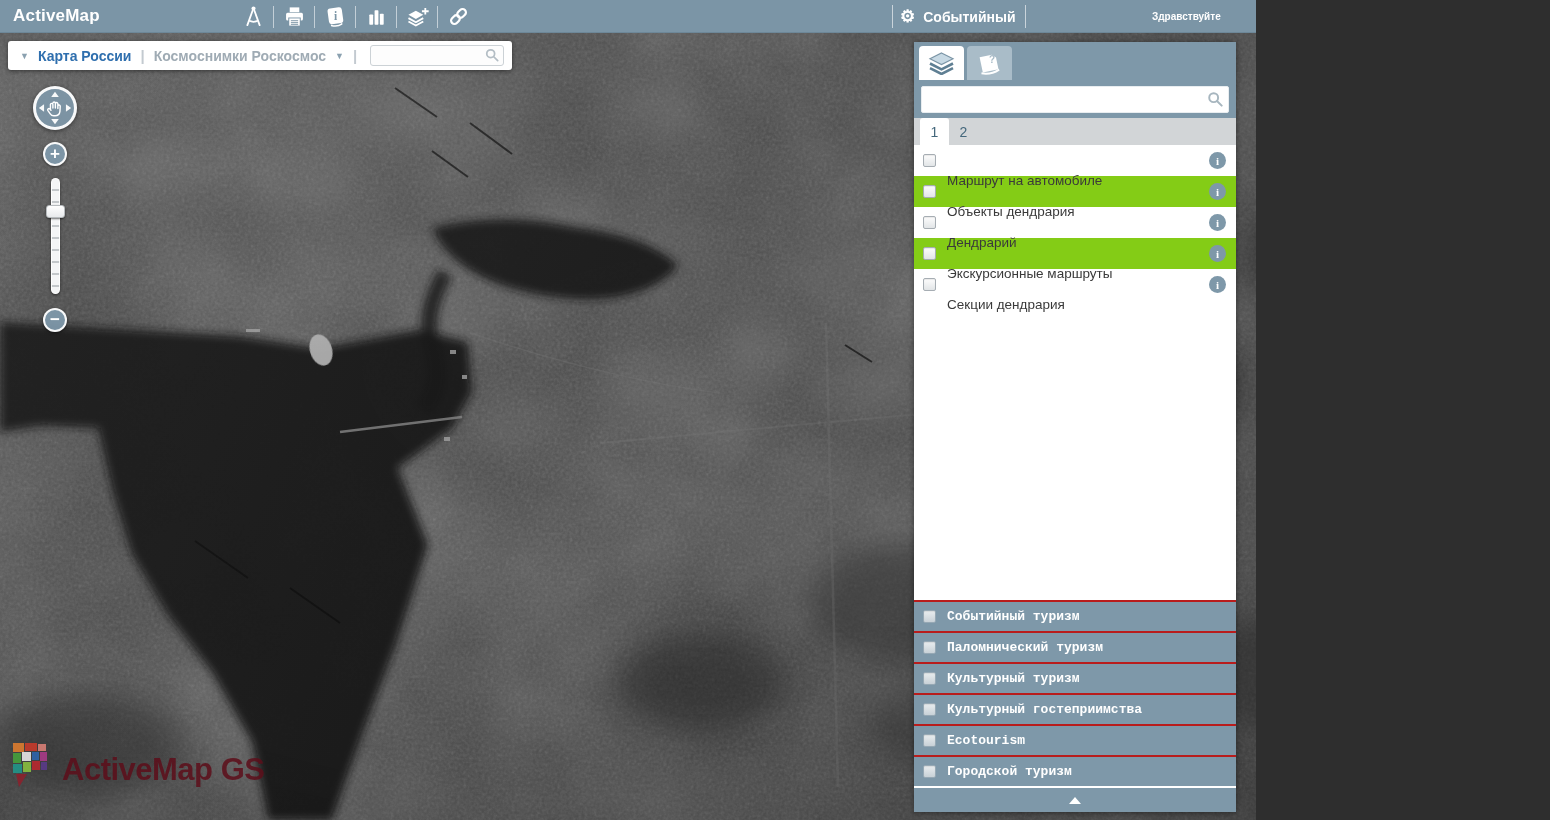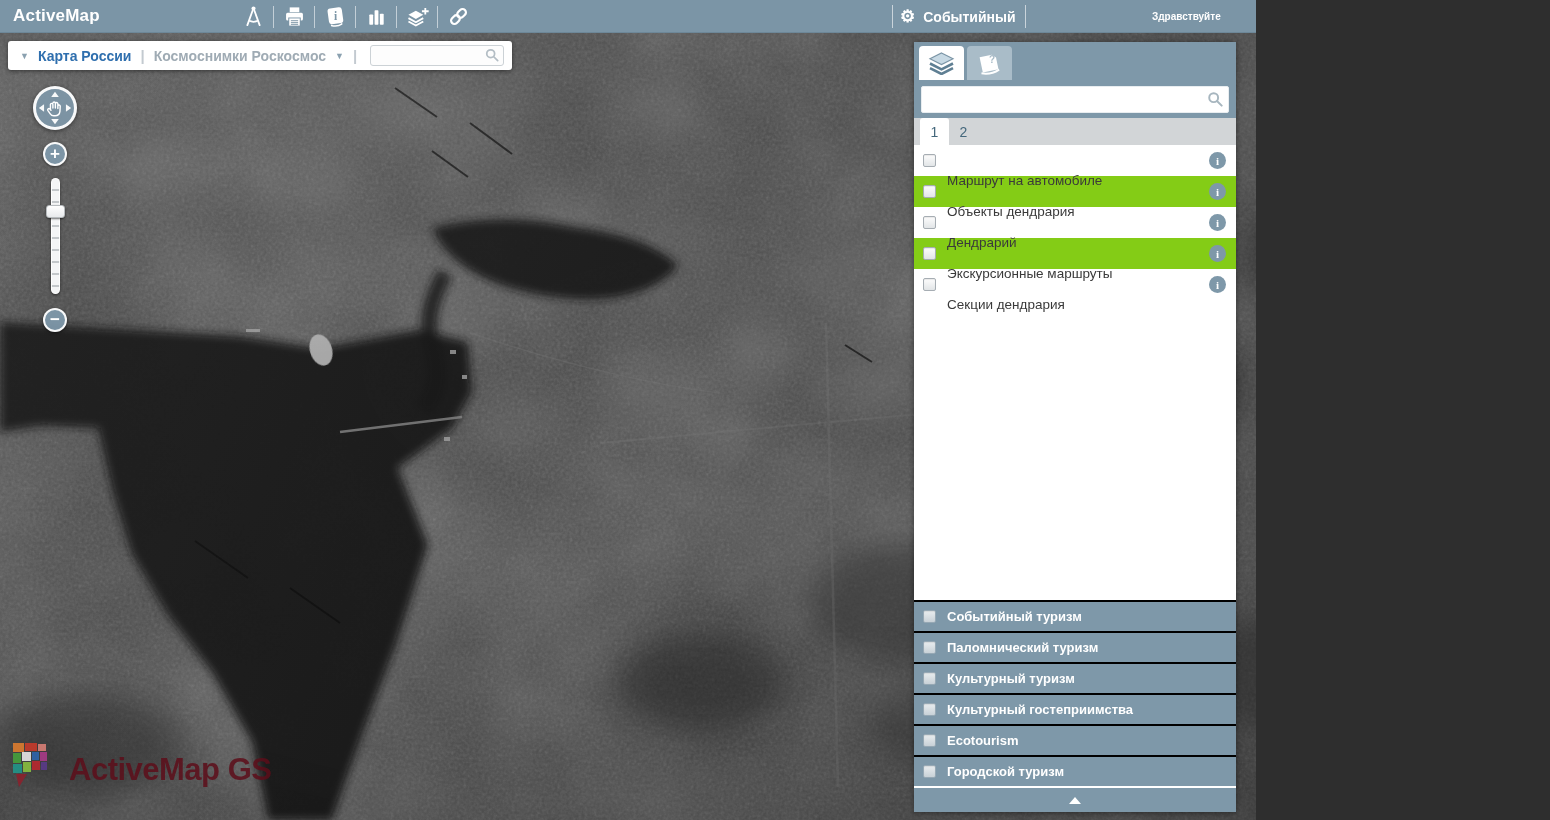--- a/index.html
+++ b/index.html
@@ -60,21 +60,21 @@
   .zoom-out { top:308px; }
   .zoom-slider { position:absolute; left:51px; top:178px; width:9px; height:116px; z-index:24;
                  background:repeating-linear-gradient(to bottom,#f4f5f6 0 10px,#c3c7ca 10px 12px);
                  border-radius:5px; border:1px solid rgba(255,255,255,.9);
                  box-shadow:0 1px 3px rgba(0,0,0,.5); cursor:pointer; }
   .slider-handle { position:absolute; left:46px; top:205px; width:19px; height:13px; z-index:26;
                    background:linear-gradient(#ffffff,#e8eaec); border:1px solid #b7bbbe; border-radius:3px;
                    box-shadow:0 1px 2px rgba(0,0,0,.55); cursor:pointer; }
 
   
-  .watermark { position:absolute; left:12px; top:742px; display:flex; align-items:flex-end; gap:19px;
+  .watermark { position:absolute; left:12px; top:742px; display:flex; align-items:flex-end; gap:12px;
                z-index:20; opacity:.85; pointer-events:none; }
   .wm-text { color:#5d0e1a; font-size:31px; font-weight:bold; letter-spacing:-0.5px; line-height:1; padding-bottom:5px; }
 
   
   .sidebar { position:absolute; right:20px; top:42px; width:322px; height:770px; z-index:35;
              display:flex; flex-direction:column; box-shadow:0 1px 6px rgba(0,0,0,.45); }
   .sb-tabs { height:38px; background:#7e98a9; display:flex; align-items:flex-end; padding-left:5px; gap:3px; }
   .sb-tab { width:45px; height:34px; border-radius:4px 4px 0 0; display:flex; align-items:center;
             justify-content:center; cursor:pointer; }
   .sb-tab.active { background:#fff; }
@@ -84,21 +84,21 @@
   .sb-search-wrap input { width:100%; height:27px; border:1px solid #e8edf0; border-radius:2px;
                           padding:0 26px 0 7px; font-size:13px; outline:none; }
   .sb-search-wrap svg { position:absolute; right:6px; top:5px; width:16px; height:16px; }
   .sb-pages { height:27px; background:#d2d5d7; display:flex; align-items:stretch; padding-left:6px; }
   .page-tab { width:29px; display:flex; align-items:center; justify-content:center; font-size:14px;
               color:#45687c; border-radius:3px 3px 0 0; cursor:pointer; }
   .page-tab.active { background:#fff; }
   .sb-body { flex:1; background:#fff; overflow:hidden; display:flex; flex-direction:column; }
   .group-header { height:31px; flex:0 0 31px; background:#7e98a9; color:#fff; font-weight:bold;
                   font-size:13px; display:flex; align-items:center; gap:11px; padding:0 9px; cursor:pointer; }
-  .group-header.collapsed { border-top:2px solid #000000; }
+  .group-header.collapsed { border-top:2px solid #b91c1c;font-family:Liberation Mono, monospace; }
   .cb { width:13px; height:13px; flex:0 0 13px; border:1px solid #a6adb3; border-radius:2px;
         background:linear-gradient(#fdfdfd,#e2e5e7); box-shadow:inset 0 1px 1px rgba(0,0,0,.08); cursor:pointer; }
   .cb-dark { border-color:#96a8b4; background:linear-gradient(#e9edef,#c8d1d7); }
   .layer-row { height:31px; flex:0 0 31px; display:flex; align-items:center; gap:11px;
                padding:0 10px 0 9px; background:#fff; font-size:13.5px; color:#3a3a3a; cursor:pointer; }
   .layer-row.alt { background:#84cc16; }
   .layer-label { white-space:nowrap; overflow:hidden;margin-top:40px; }
   .info-ic { margin-left:auto; width:17px; height:17px; flex:0 0 17px; border-radius:50%; background:#7e98a9;
              color:#fff; font-weight:bold; font-size:11px; font-family:"Liberation Serif",serif;
              display:flex; align-items:center; justify-content:center; cursor:pointer; }

